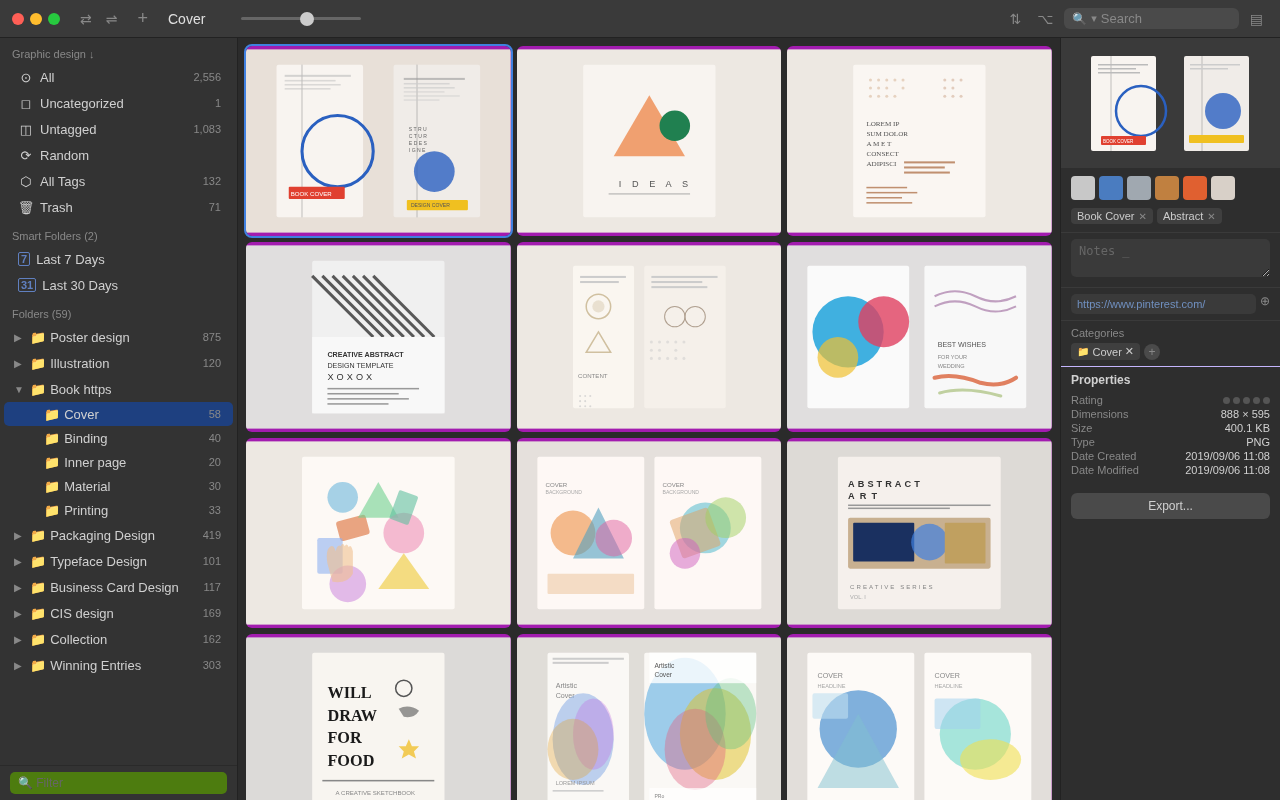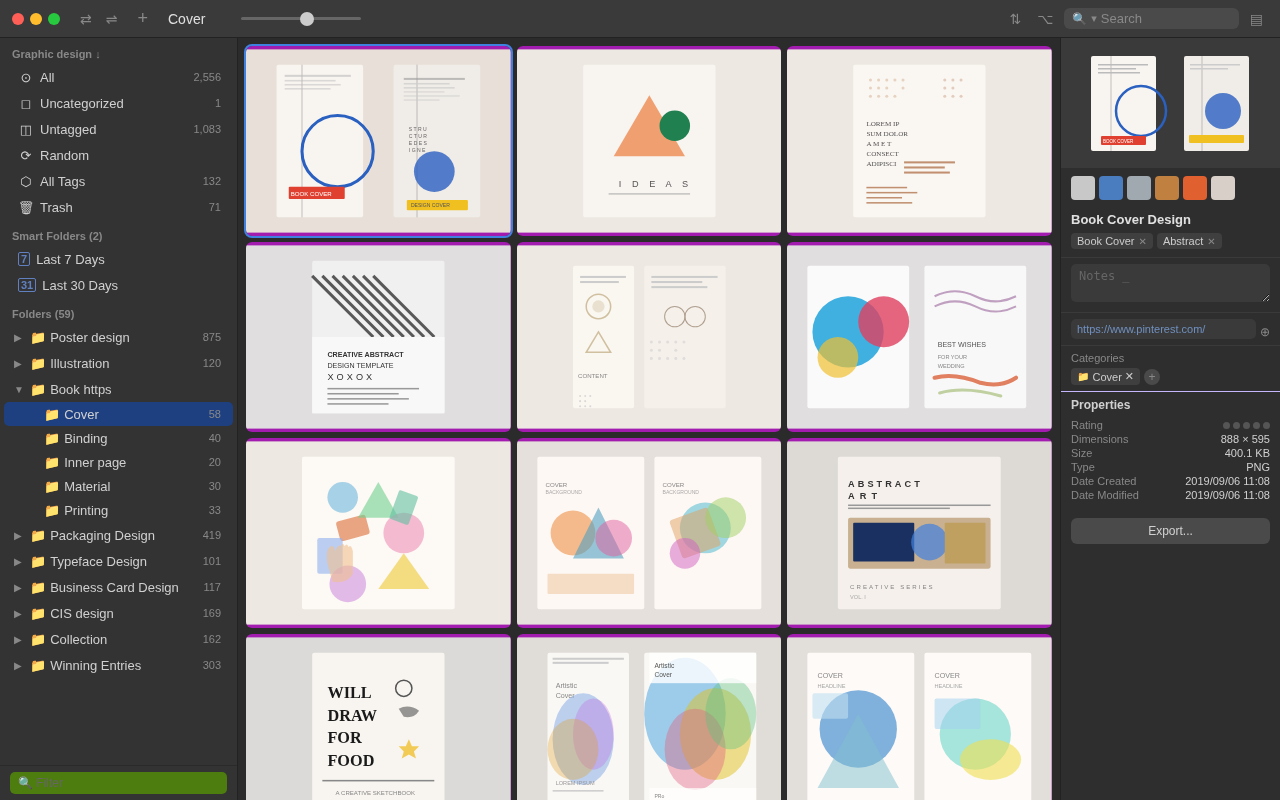--- a/index.html
+++ b/index.html
@@ -141,21 +141,21 @@
       overflow-y: auto;
       flex-shrink: 0;
     }
     .sidebar::-webkit-scrollbar { width: 4px; }
     .sidebar::-webkit-scrollbar-thumb { background: #555; border-radius: 2px; }
 
     .sidebar-section-header {
       font-size: 11px;
       color: #888;
       padding: 10px 12px 4px;
-      font-weight: 700;
+      font-weight: 400;
       text-transform: none;
     }
     .sidebar-item {
       display: flex;
       align-items: center;
       padding: 4px 12px 4px 14px;
       cursor: pointer;
       border-radius: 5px;
       margin: 0 4px;
       gap: 6px;
@@ -348,21 +348,21 @@
       border-radius: 5px;
       color: #888;
       font-size: 12px;
       padding: 5px 8px;
       width: 100%;
       outline: none;
     }
     .detail-notes::placeholder { color: #666; }
     .detail-url-row {
       display: flex;
-      align-items: flex-end;
+      align-items: flex-start;
       gap: 4px;
     }
     .detail-url {
       background: #3a3a3a;
       border: none;
       border-radius: 5px;
       color: #7090c0;
       font-size: 11px;
       padding: 4px 6px;
       flex: 1;
@@ -975,21 +975,20 @@
 
     <div class="detail-colors">
       <div class="color-swatch" style="background:#c8c8c8;"></div>
       <div class="color-swatch" style="background:#4a7cc0;"></div>
       <div class="color-swatch" style="background:#a0a8b0;"></div>
       <div class="color-swatch" style="background:#c08040;"></div>
       <div class="color-swatch" style="background:#e06030;"></div>
       <div class="color-swatch" style="background:#d8d0c8;"></div>
     </div>
 
-    <div class="detail-title">Book Cover Design</div>
 
     <div class="detail-tags">
       <div class="detail-tag">
         <span>Book Cover</span>
         <span class="tag-x">✕</span>
       </div>
       <div class="detail-tag">
         <span>Abstract</span>
         <span class="tag-x">✕</span>
       </div>

